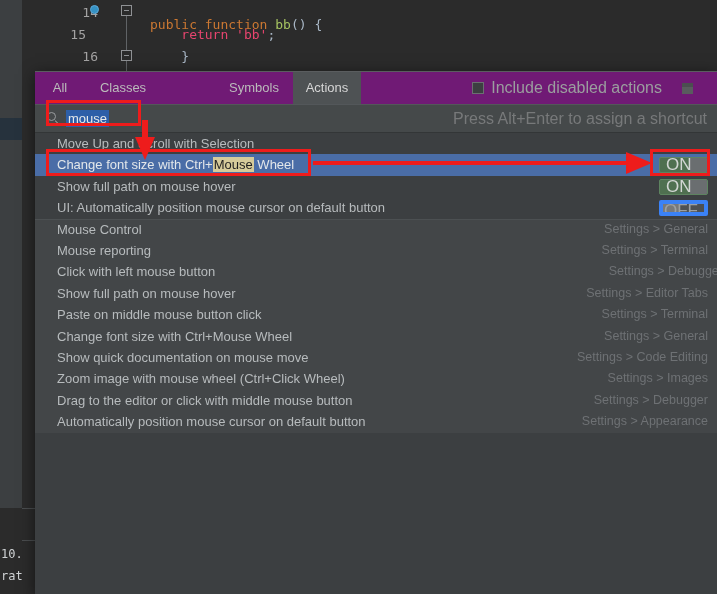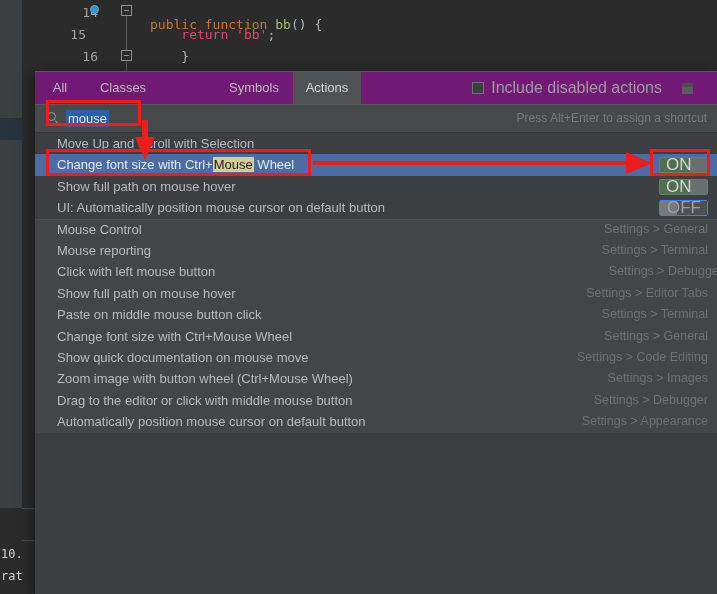--- a/index.html
+++ b/index.html
@@ -57,39 +57,39 @@
   .search-row{position:absolute;left:0;top:33px;width:682px;height:29px;background:#45494a;}
   .search-row .sep-top{position:absolute;left:0;top:0;width:100%;height:1px;background:#53575a;}
   .search-row .sep-bot{position:absolute;left:0;bottom:0;width:100%;height:1px;background:#333637;}
   .mag{position:absolute;left:12px;top:8px;width:13px;height:13px;}
   .mag .c{position:absolute;left:0;top:0;width:9px;height:9px;border:1.3px solid #9a9d9f;border-radius:50%;box-sizing:border-box;}
   .mag .h{position:absolute;left:8px;top:8px;width:5px;height:1.4px;background:#9a9d9f;transform:rotate(45deg);transform-origin:left center;}
   .search-val{
     position:absolute;left:31px;top:6px;height:17px;line-height:17px;
     background:#2d5fa8;color:#e6e9ea;font-size:13px;padding:0 2px;
   }
-  .hint{position:absolute;right:10px;top:0;height:29px;line-height:29px;color:#77797a;font-size:12px;}
+  .hint{position:absolute;right:10px;top:0;height:29px;line-height:29px;color:#77797a;font-size:16px;}
 
   
   .list{position:absolute;left:0;top:62px;width:682px;height:461px;background:#3c3f41;}
   .row{position:absolute;left:0;width:682px;height:21.4px;}
   .row .label{position:absolute;left:22px;top:0;height:21.4px;line-height:21.4px;color:#b7bbbd;font-size:13px;white-space:nowrap;}
   .row.sel{background:#4a6da7;}
   .row.sel .label{color:#e3e7ea;}
   .row.grp-b{background:#434648;}
   .row .rightlabel{position:absolute;right:9px;top:0;height:21.4px;line-height:21.4px;color:#6e7174;font-size:12.5px;white-space:nowrap;}
   .mark{background:#d6cb9a;color:#1f1f1f;padding:0 1px;}
   .row.sel .mark{background:#d6cb9a;color:#1f1f1f;}
   .grp-sep{position:absolute;left:0;width:682px;height:1px;background:#4c5052;}
 
   
   .toggle{position:absolute;right:9px;top:3px;width:49px;height:16px;border-radius:2px;overflow:hidden;
     font-size:17px;font-family:"Liberation Sans",sans-serif;}
   .toggle.on{background:#4f7050;border:1px solid #5e8460;box-sizing:border-box;}
-  .toggle.off{background:#4d5052;border:1px solid #3b82f6;box-sizing:border-box;}
+  .toggle.off{background:#4d5052;border:4px solid #3b82f6;box-sizing:border-box;}
   .toggle .txt{position:absolute;top:0;height:14px;line-height:14px;color:#d2d6d3;}
   .toggle.on .txt{left:6px;}
   .toggle.off .txt{right:6px;color:#9da0a2;}
   .toggle .knob{position:absolute;top:0;width:17px;height:14px;background:#6a6e70;}
   .toggle.on .knob{right:0;}
   .toggle.off .knob{left:0;background:#77797b;}
 
   
   .anno{position:absolute;pointer-events:none;}
   .rect{border:3px solid #ee1c1c;box-sizing:border-box;}
@@ -209,21 +209,21 @@
         </div>
         <div class="row grp-b" style="top: 192.6px;">
           <span class="label">Change font size with Ctrl+Mouse Wheel</span>
           <span class="rightlabel">Settings &gt; General</span>
         </div>
         <div class="row grp-b" style="top: 214px;">
           <span class="label">Show quick documentation on mouse move</span>
           <span class="rightlabel">Settings &gt; Code Editing</span>
         </div>
         <div class="row grp-b" style="top: 235.4px;">
-          <span class="label">Zoom image with button wheel (Ctrl+Mouse Wheel)</span>
+          <span class="label">Zoom image with mouse wheel (Ctrl+Click Wheel)</span>
           <span class="rightlabel">Settings &gt; Images</span>
         </div>
         <div class="row grp-b" style="top: 256.8px;">
           <span class="label">Drag to the editor or click with middle mouse button</span>
           <span class="rightlabel">Settings &gt; Debugger</span>
         </div>
         <div class="row grp-b" style="top: 278.2px;">
           <span class="label">Automatically position mouse cursor on default button</span>
           <span class="rightlabel">Settings &gt; Appearance</span>
         </div>

